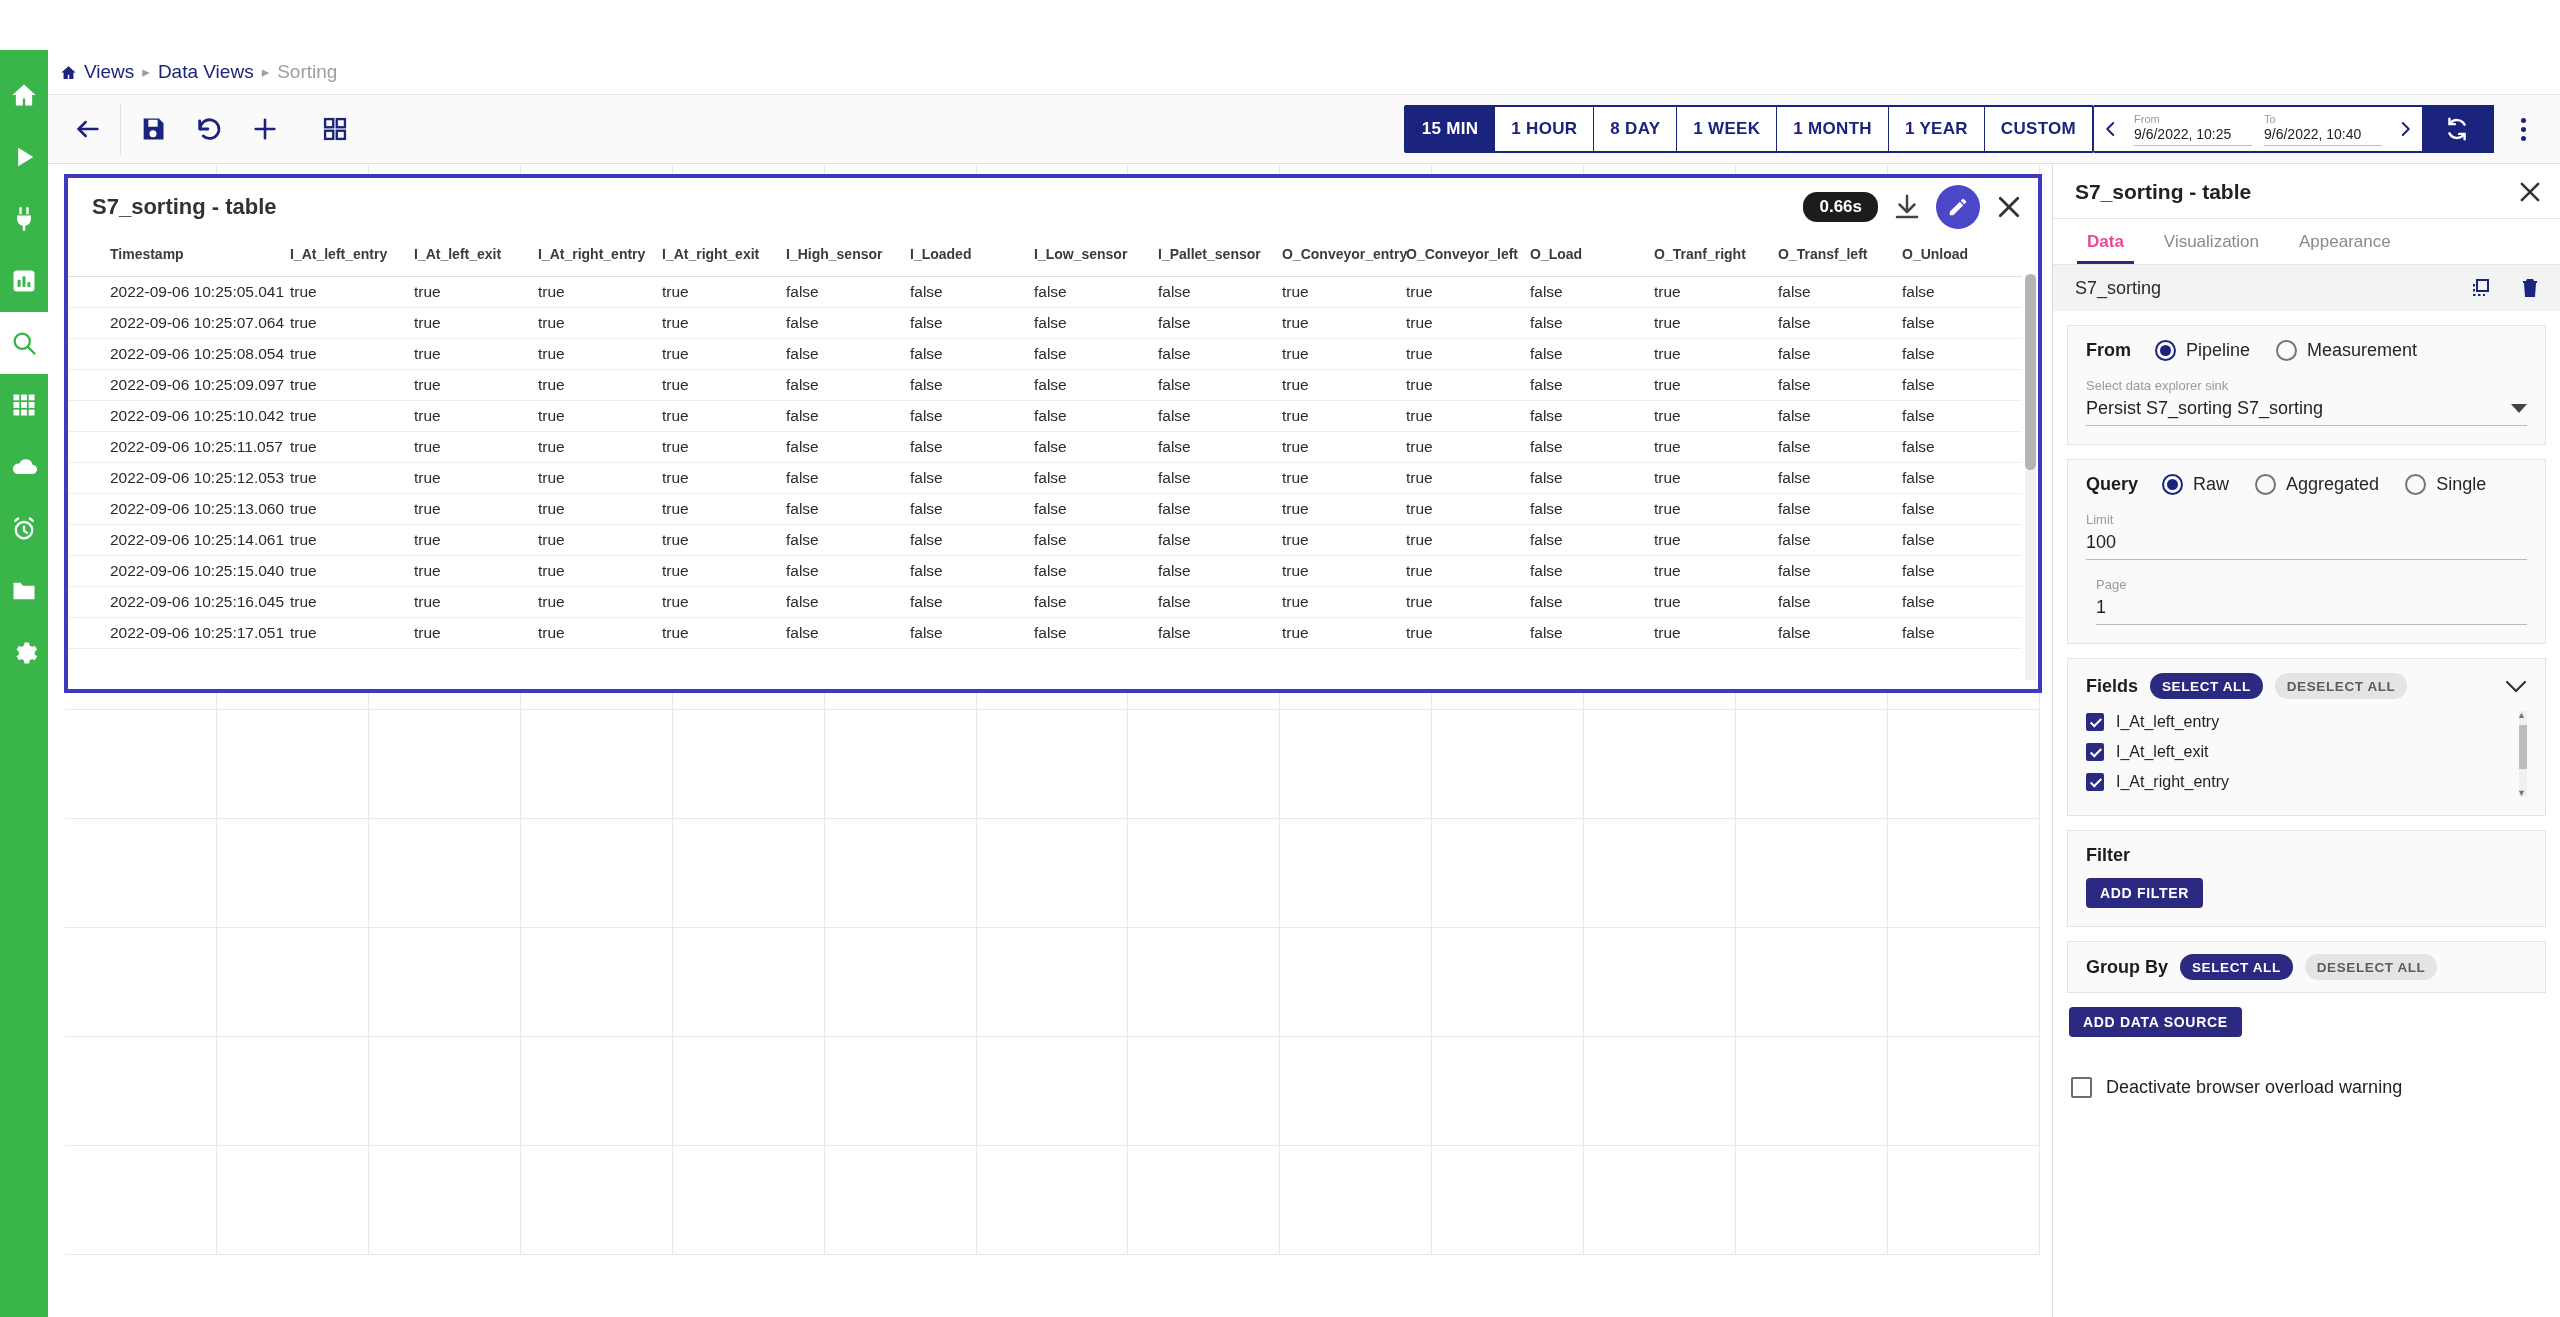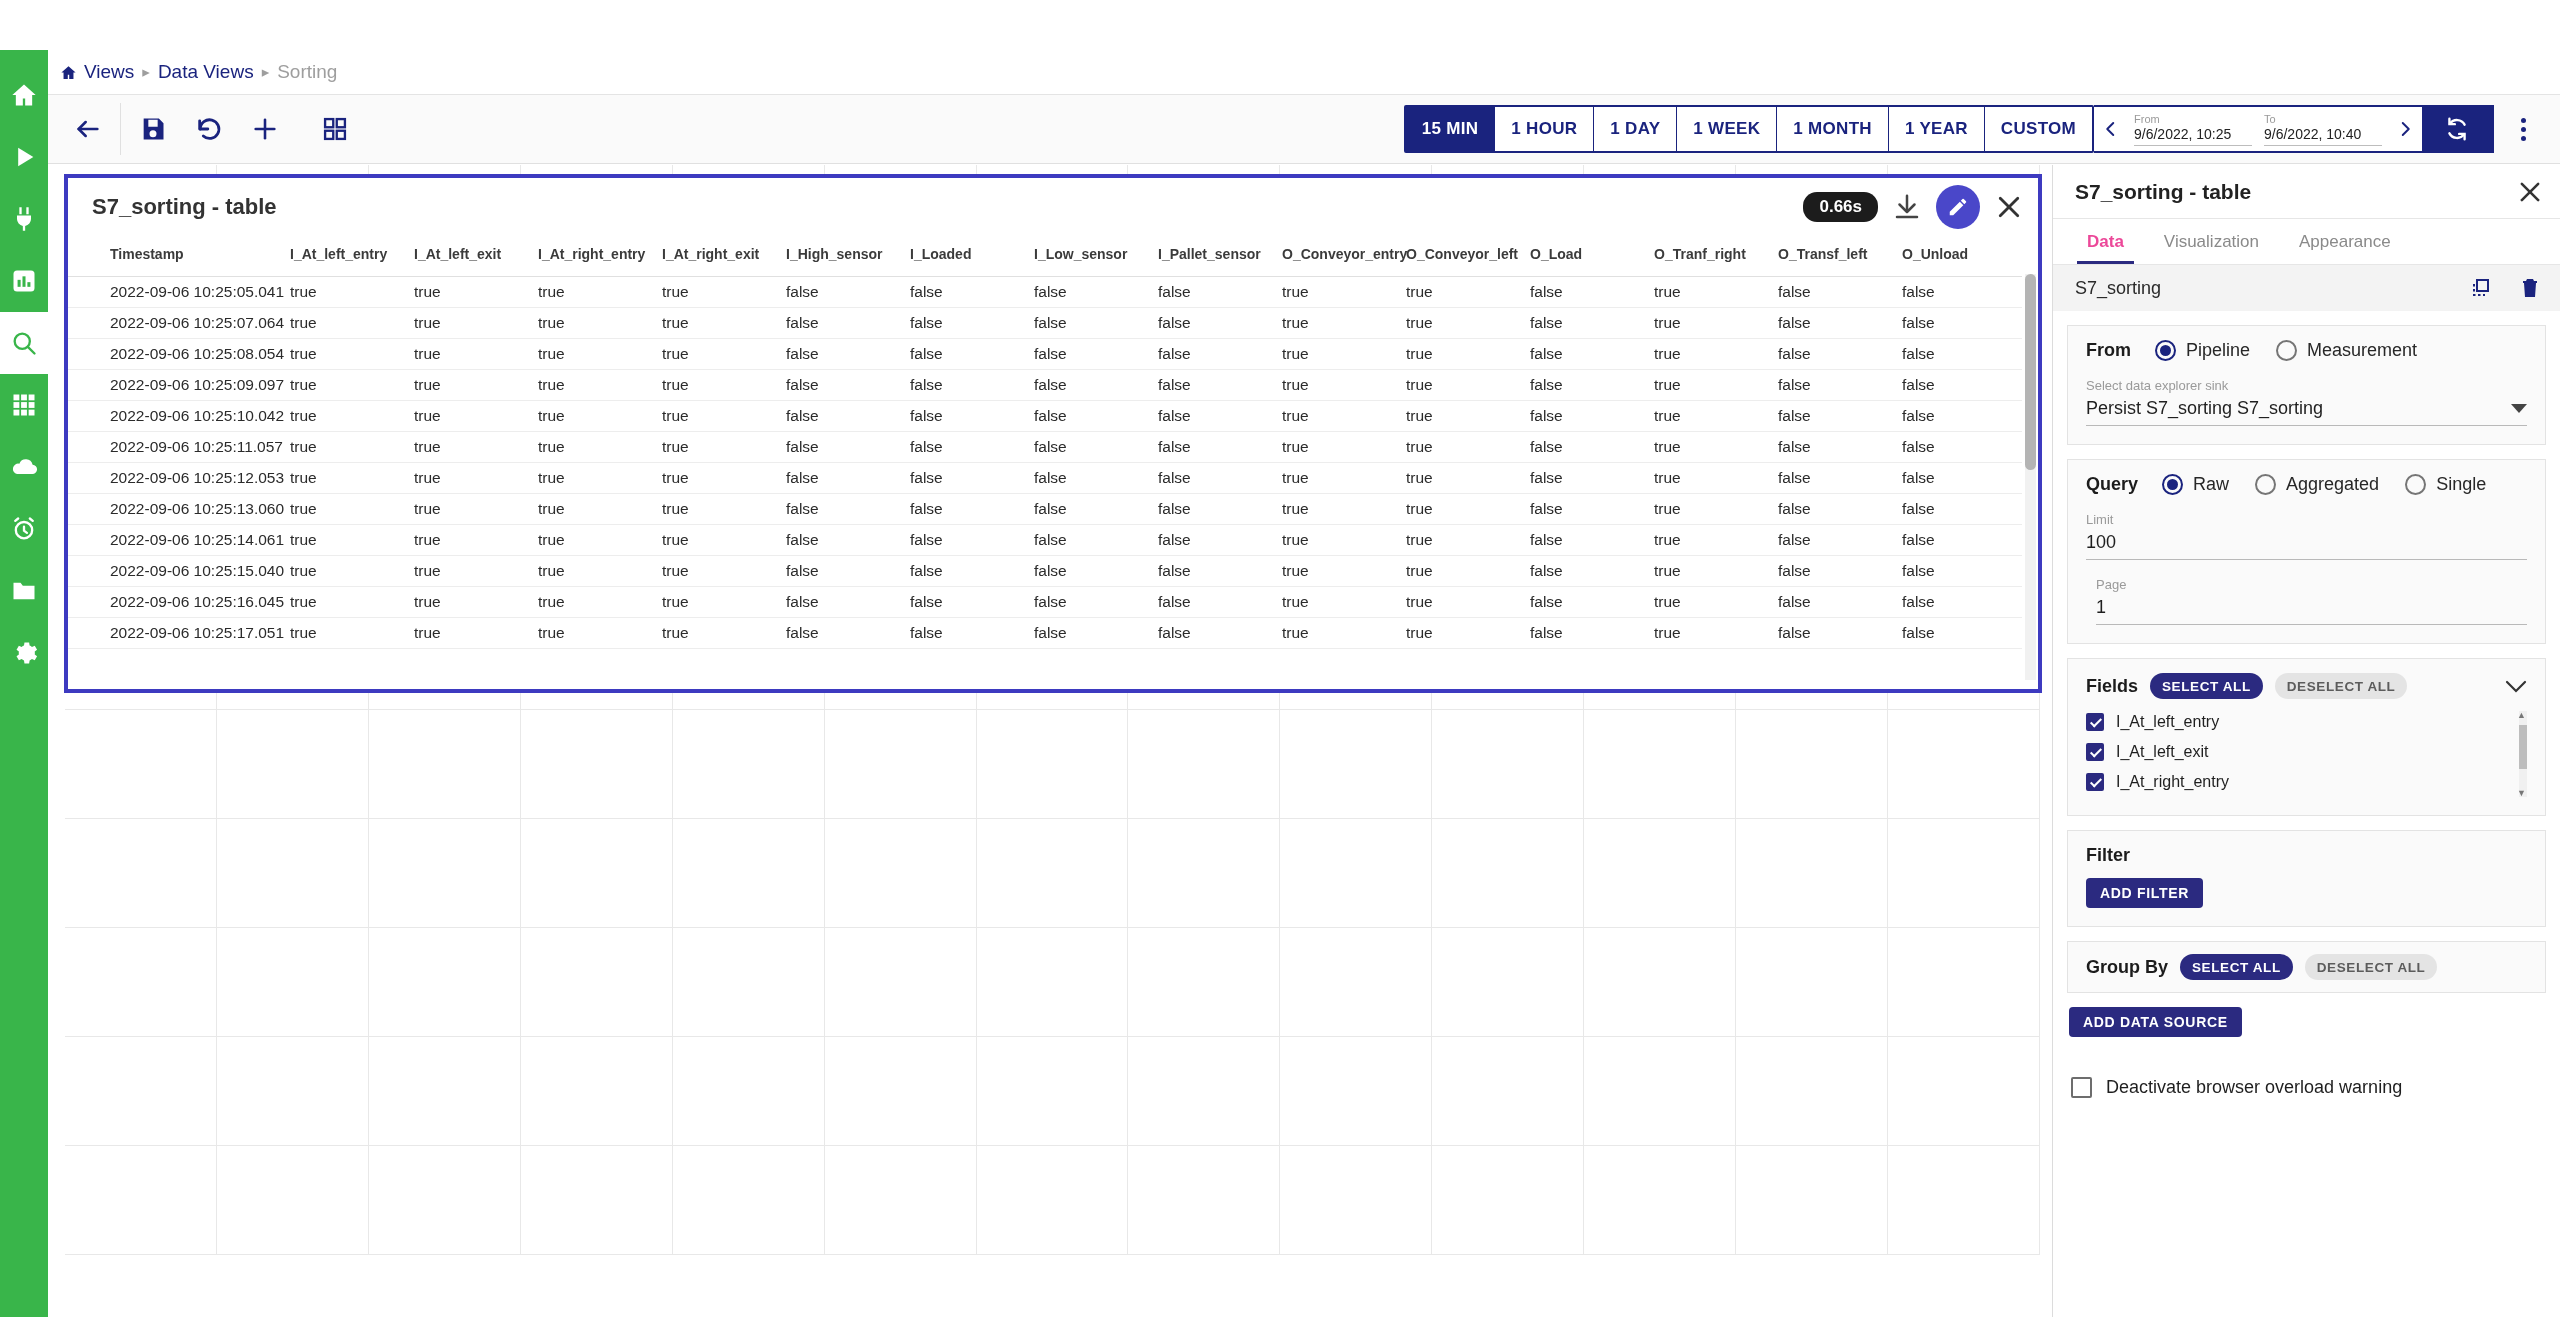--- a/index.html
+++ b/index.html
@@ -363,21 +363,21 @@
           <rect x="13.5" y="3.5" width="7" height="7"></rect>
           <rect x="3.5" y="13.5" width="7" height="7"></rect>
           <rect x="13.5" y="13.5" width="7" height="7"></rect>
         </svg>
     </div>
 
     <div class="tb-right">
       <div class="range-group">
         <div class="range-btn active">15 MIN</div>
         <div class="range-btn">1 HOUR</div>
-        <div class="range-btn">1 DAY</div>
+        <div class="range-btn">8 DAY</div>
         <div class="range-btn">1 WEEK</div>
         <div class="range-btn">1 MONTH</div>
         <div class="range-btn">1 YEAR</div>
         <div class="range-btn">CUSTOM</div>
       </div>
       <div class="date-group">
         <div class="arrow-btn">
           <svg viewBox="0 0 24 24" fill="none" stroke="currentColor" stroke-width="2.6" stroke-linecap="round" stroke-linejoin="round">
               <polyline points="15,4 7,12 15,20"></polyline>
             </svg>

